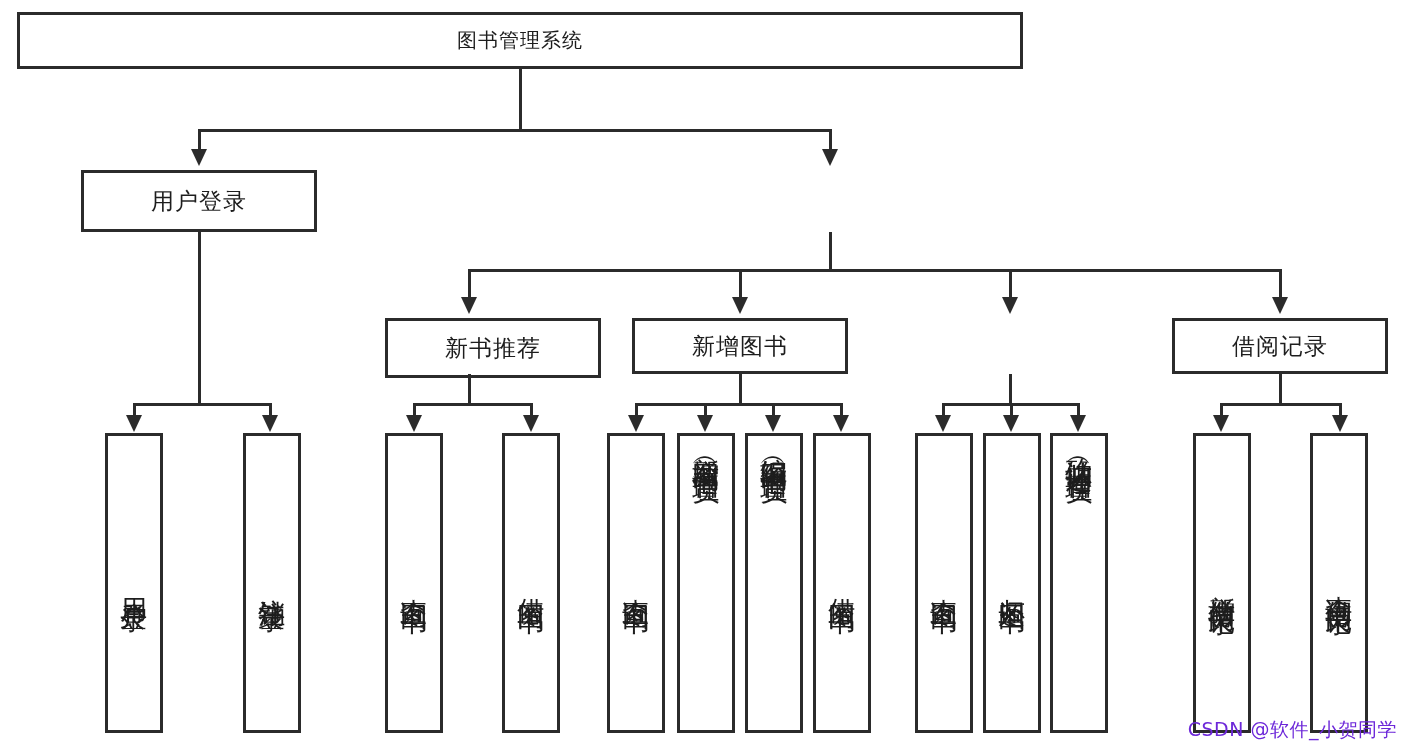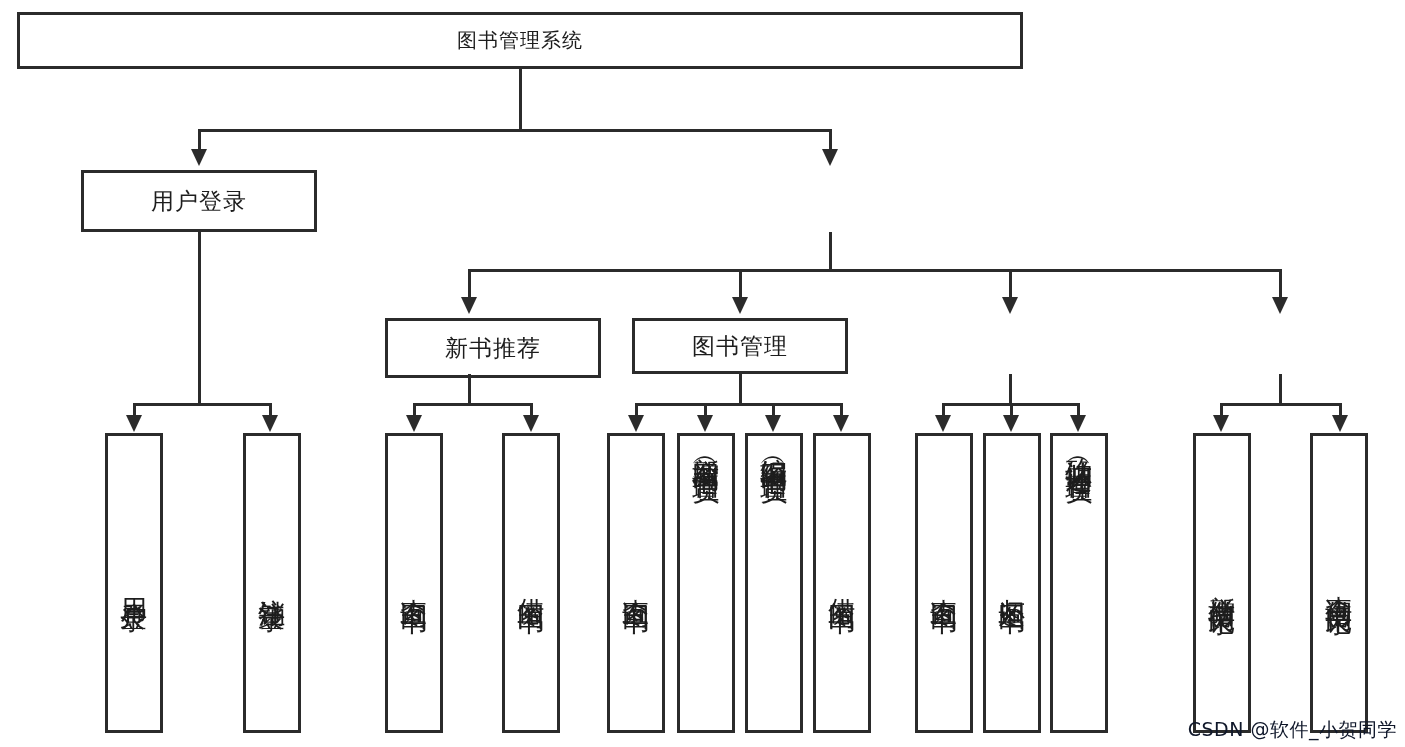--- a/index.html
+++ b/index.html
@@ -69,21 +69,21 @@
     border-left: 8px solid transparent;
     border-right: 8px solid transparent;
     border-top: 17px solid #2b2b2b;
   }
   
   #watermark {
     position: absolute;
     right: 8px;
     bottom: 4px;
     font-size: 19px;
-    color: #0f172a;
+    color: #6d28d9;
     white-space: nowrap;
     letter-spacing: 0.5px;
   }
 </style>
 </head>
 <body>
 
 <div id="canvas">
 
   <div class="node h root" style="left:17px; top:12px; width:1006px; height:57px;">
@@ -117,21 +117,24 @@
   <div class="arrow" style="left:732px; top:297px;"></div>
   <div class="vline" style="left:1009px; top:269px; height:30px;"></div>
   <div class="arrow" style="left:1002px; top:297px;"></div>
   <div class="vline" style="left:1279px; top:269px; height:30px;"></div>
   <div class="arrow" style="left:1272px; top:297px;"></div>
 
   <div class="node h" style="left:362px; top:318px; width:216px; height:60px;margin-left:23px;">
     <span>新书推荐</span>
   </div>
   <div class="node h" style="left:632px; top:318px; width:216px; height:56px;">
-    <span>图书管理</span>
+    <span>新增图书</span>
+  </div>
+  <div class="node h" style="left:1172px; top:318px; width:216px; height:56px;">
+    <span>借阅记录</span>
   </div>
 
   <div class="vline" style="left:468px; top:374px; height:31px;"></div>
   <div class="hline" style="left:413px; top:403px; width:120px;"></div>
   <div class="vline" style="left:413px; top:403px; height:14px;"></div>
   <div class="arrow" style="left:406px; top:415px;"></div>
   <div class="vline" style="left:530px; top:403px; height:14px;"></div>
   <div class="arrow" style="left:523px; top:415px;"></div>
 
   <div class="vline" style="left:739px; top:374px; height:31px;"></div>

